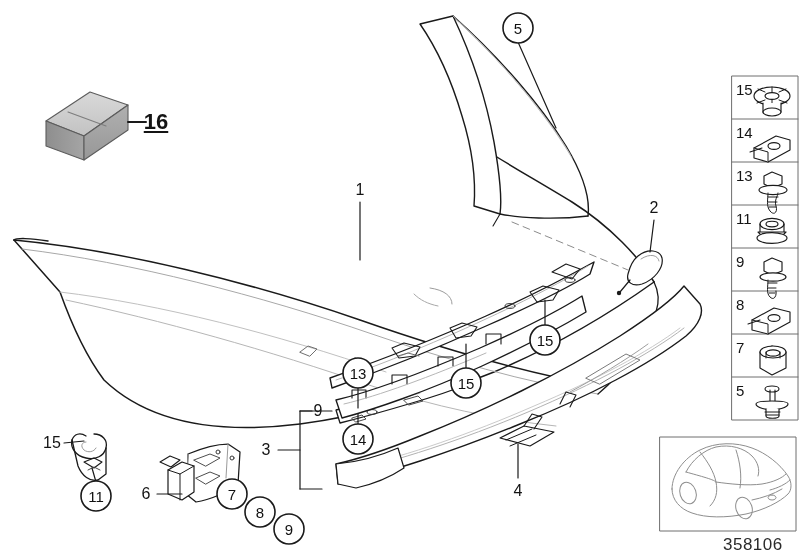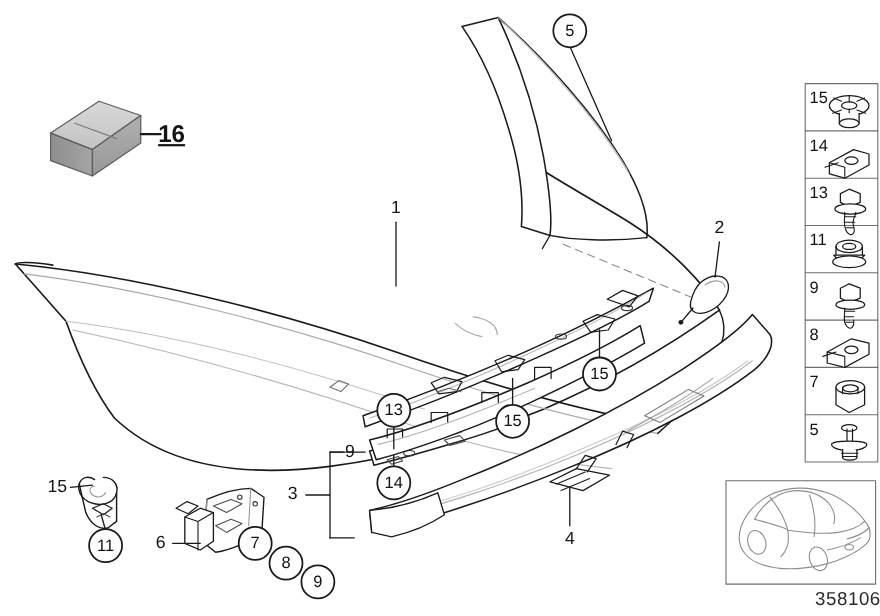--- a/index.html
+++ b/index.html
@@ -7,21 +7,21 @@
     width:800px;height:560px;position:relative;overflow:hidden;
     font-family:"Liberation Sans", sans-serif;
     color:#1a1a1a;
   }
   #stage{position:absolute;left:0;top:0;width:800px;height:560px;}
   #stage svg{position:absolute;left:0;top:0;}
   .lbl{position:absolute;font-family:"Liberation Sans",sans-serif;color:#141414;
        white-space:nowrap;line-height:1;}
   .num{font-size:16px;}
   .num-bold{font-size:22px;font-weight:bold;text-decoration:underline;}
-  .partno{font-size:17px;color:#2a2a2a;letter-spacing:.5px;margin-left:18px;}
+  .partno{font-size:17px;color:#2a2a2a;letter-spacing:.5px;}
   .legnum{font-size:15px;color:#141414;}
   .cnum{font-size:15px;color:#111;}
   .ctr{transform:translate(-50%,-50%);}
 </style>
 </head>
 <body>
 
 <div id="stage">
 
   <svg width="800" height="560" viewBox="0 0 800 560">

